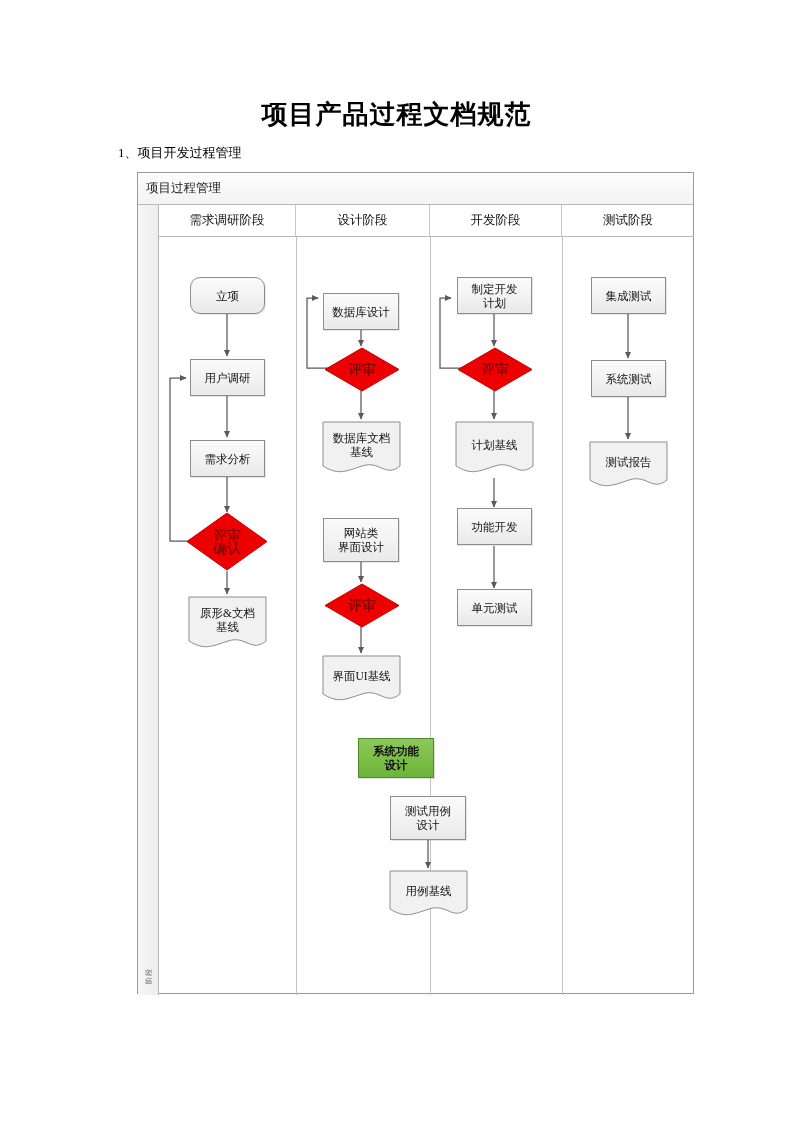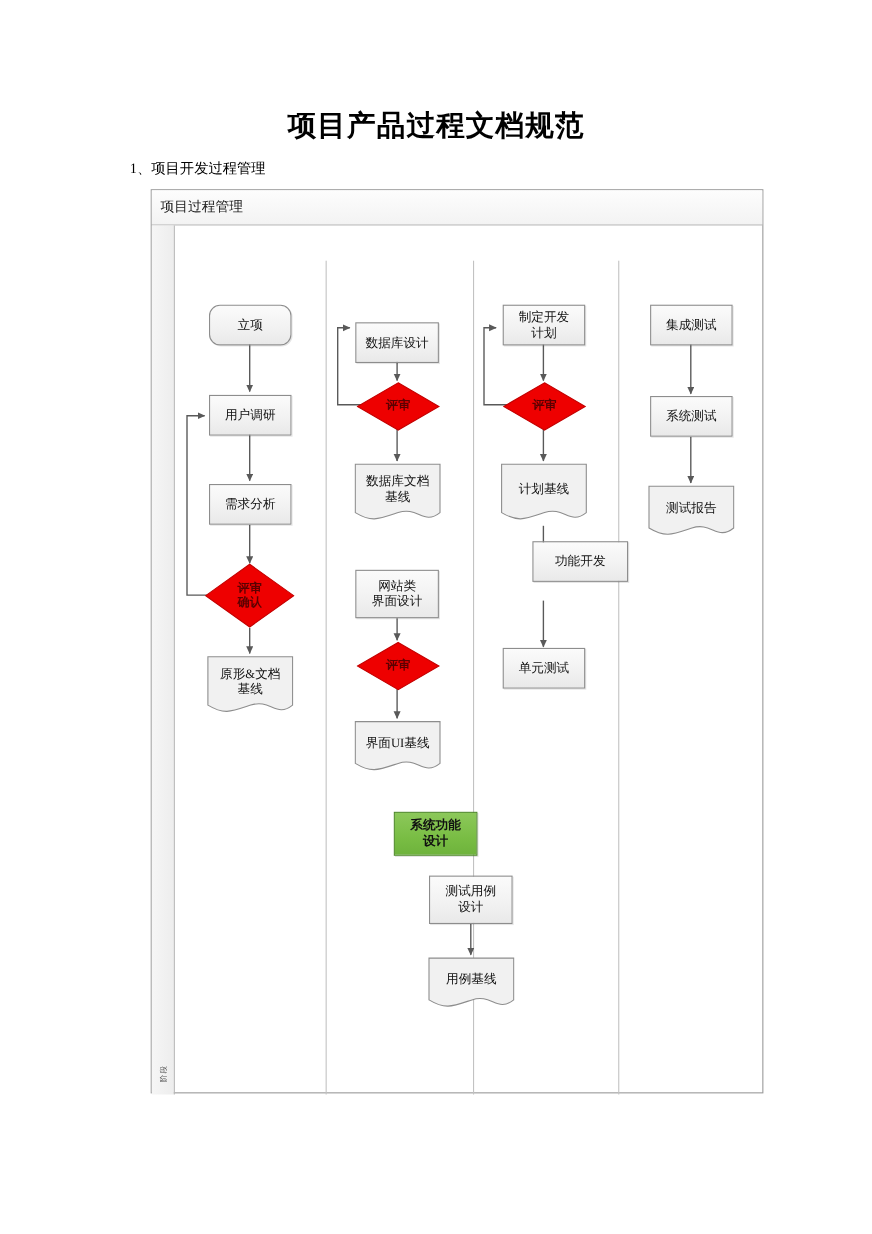--- a/index.html
+++ b/index.html
@@ -80,41 +80,47 @@
   .docnode{
     background:transparent;border:none;
   }
   .docnode .doc-svg{position:absolute;left:0;top:0;width:100%;height:100%;}
   .docnode .doc-txt{position:relative;z-index:2;width:100%;padding-bottom:9px;}
 
   .diamond{background:transparent;border:none;}
   .diamond .dia-svg{position:absolute;left:0;top:0;width:100%;height:100%;}
   .diamond .dia-txt{
     position:relative;z-index:2;width:100%;
-    color:#5c0000;font-size:11px;line-height:13px;font-weight:bold;
+    color:#5c0000;font-size:14px;line-height:13px;font-weight:normal;
   }
 </style>
 </head>
 <body>
 
 <div class="page">
 
   <div class="doc-title">项目产品过程文档规范</div>
   <div class="section-line">1、项目开发过程管理</div>
 
   <div class="table-frame">
 
     <div class="table-title-row">
       <span>项目过程管理</span>
     </div>
 
     <div class="left-band">
       <div class="band-label">阶段</div>
     </div>
 
+    <div class="head-row">
+      <div class="head-cell sep" style="left:0;width:137px;">需求调研阶段</div>
+      <div class="head-cell sep" style="left:137px;width:134px;">设计阶段</div>
+      <div class="head-cell sep" style="left:271px;width:132px;">开发阶段</div>
+      <div class="head-cell" style="left:403px;width:132px;">测试阶段</div>
+    </div>
 
     <div class="col-divider" style="left:158px;"></div>
     <div class="col-divider" style="left:292px;"></div>
     <div class="col-divider" style="left:424px;"></div>
   </div>
 
   <svg class="canvas">
     <defs>
       <marker id="ah" markerWidth="9" markerHeight="9" refX="6.4" refY="3.2" orient="auto" markerUnits="userSpaceOnUse">
         <path d="M0,0 L7,3.2 L0,6.4 z" fill="#595959"></path>
@@ -243,21 +249,21 @@
     <div class="dia-txt"><span>评审</span></div>
   </div>
 
   <div class="node docnode" style="left:455px;top:421px;width:79px;height:56px;">
     <svg class="doc-svg" viewBox="0 0 79 56" preserveAspectRatio="none">
       <path d="M1,1 L78,1 L78,45 C63,57 58,39 40,45 C22,51 16,54 1,45 Z" fill="#f1f1f1" stroke="#8d8d8d" stroke-width="1"></path>
     </svg>
     <div class="doc-txt"><span>计划基线</span></div>
   </div>
 
-  <div class="node proc" style="left:457px;top:492px;width:87px;height:37px;margin-left:27px;">
+  <div class="node proc" style="left:457px;top:508px;width:75px;height:37px;">
     <div><span>功能开发</span></div>
   </div>
 
   <div class="node proc" style="left:457px;top:589px;width:75px;height:37px;">
     <div><span>单元测试</span></div>
   </div>
 
   <div class="node proc" style="left:591px;top:277px;width:75px;height:37px;">
     <div><span>集成测试</span></div>
   </div>

